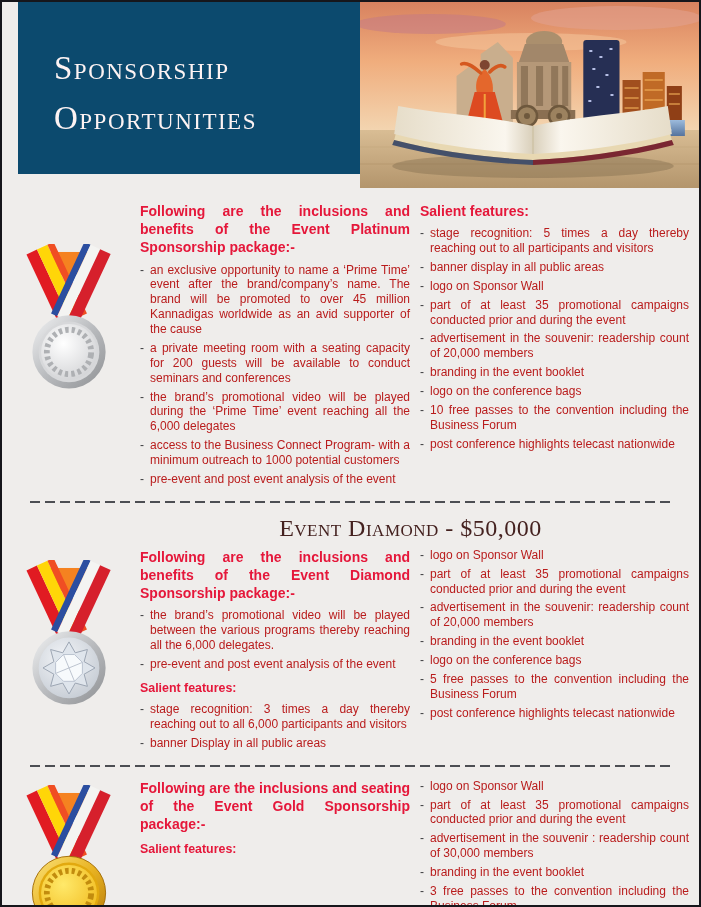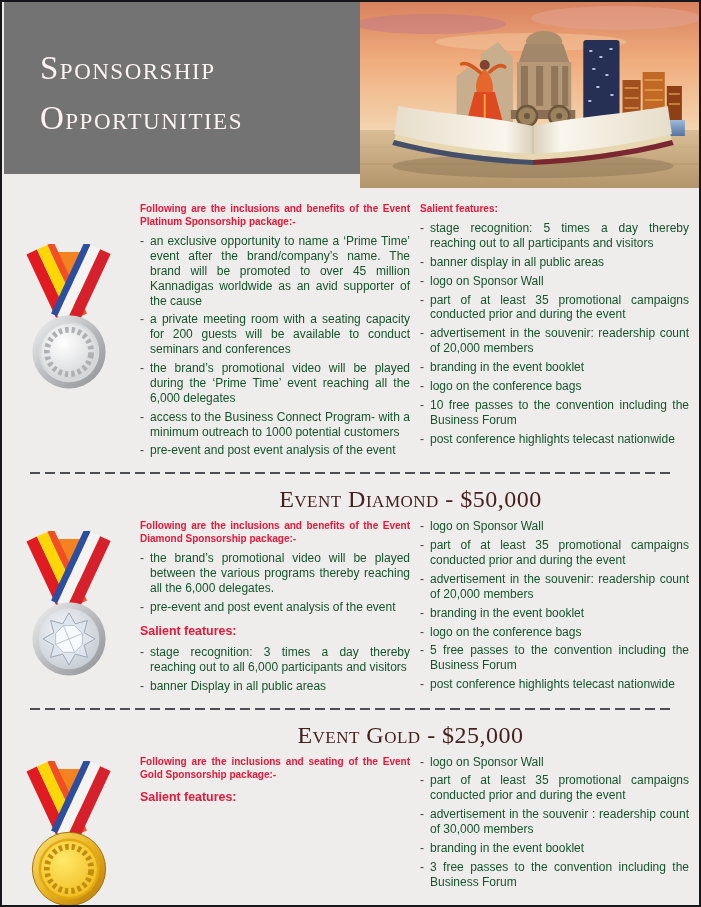--- a/index.html
+++ b/index.html
@@ -8,21 +8,21 @@
     width:701px;height:907px;
     margin:0 auto;
     background:#efedeb;
     border:2px solid #16161b;
     box-sizing:border-box;
     overflow:hidden;
     font-family:"Liberation Sans",sans-serif;
   }
   
   .hero{position:relative;height:186px;}
-  .hero-red{position:absolute;top:0;left:2px;width:358px;height:172px;background:#737373;}
+  .hero-red{position:absolute;top:0;left:16px;width:358px;height:172px;background:#0c4a6e;}
   .page-title{
     margin:0;padding:42px 0 0 36px;
     font-family:"Liberation Serif",serif;
     font-variant:small-caps;font-weight:400;
     font-size:33px;line-height:1.5;letter-spacing:1.5px;
     color:#fdf3f3;
   }
   .hero-image{position:absolute;top:0;left:358px;width:343px;height:186px;overflow:hidden;}
   .hero-image svg{display:block;width:100%;height:100%;}
   
@@ -34,25 +34,25 @@
     font-size:24px;letter-spacing:.5px;color:#44211f;
   }
   .tier-body{display:grid;grid-template-columns:116px 270px 1fr;column-gap:10px;}
   .medal{padding-left:2px;}
   .medal svg{width:106px;height:auto;display:block;}
   .tier-platinum .medal{margin-top:42px;}
   .tier-diamond  .medal{margin-top:12px;}
   .tier-gold     .medal{margin-top:6px;}
   .red-heading{
     margin:0 0 6px;color:#e5173a;font-weight:bold;
-    font-size:10px;line-height:1.3;text-align:justify;
+    font-size:14px;line-height:1.3;text-align:justify;
   }
   .red-subheading{margin:8px 0 6px;color:#e5173a;font-weight:bold;font-size:12.4px;line-height:1.3;}
   ul.bullets{list-style:none;margin:0;padding:0;}
-  ul.bullets li{display:flex;margin:0 0 4px;font-size:12px;line-height:1.24;color:#14532d;}
+  ul.bullets li{display:flex;margin:0 0 4px;font-size:12px;line-height:1.24;color:#b91c1c;}
   ul.bullets li::before{content:"-";flex:0 0 10px;color:#3b3b3d;}
   ul.bullets .txt{flex:1;text-align:justify;}
   .separator{
     height:2px;margin:10px 14px 12px 16px;
     background:repeating-linear-gradient(90deg,#4c4e53 0 10px,transparent 10px 15px);
   }
 </style>
 </head>
 <body>
 
@@ -357,21 +357,20 @@
                 <span class="txt">post conference highlights telecast nationwide</span>
               </li>
           </ul>
         </div>
       </div>
     </section>
 
     <div class="separator"></div>
 
     <section class="tier tier-gold">
-      <h2 class="tier-title">Event Gold - $25,000</h2>
       <div class="tier-body">
         <div class="medal">
           <svg viewBox="0 0 110 152">
             <defs>
               <linearGradient id="ringG" x1="0" y1="0" x2="1" y2="1">
                 <stop offset="0" stop-color="#fbe27a"></stop>
                   <stop offset="0.5" stop-color="#e8b322"></stop>
                   <stop offset="1" stop-color="#b57708"></stop>
               </linearGradient>
               <radialGradient id="faceG" cx="0.4" cy="0.35" r="0.85">

